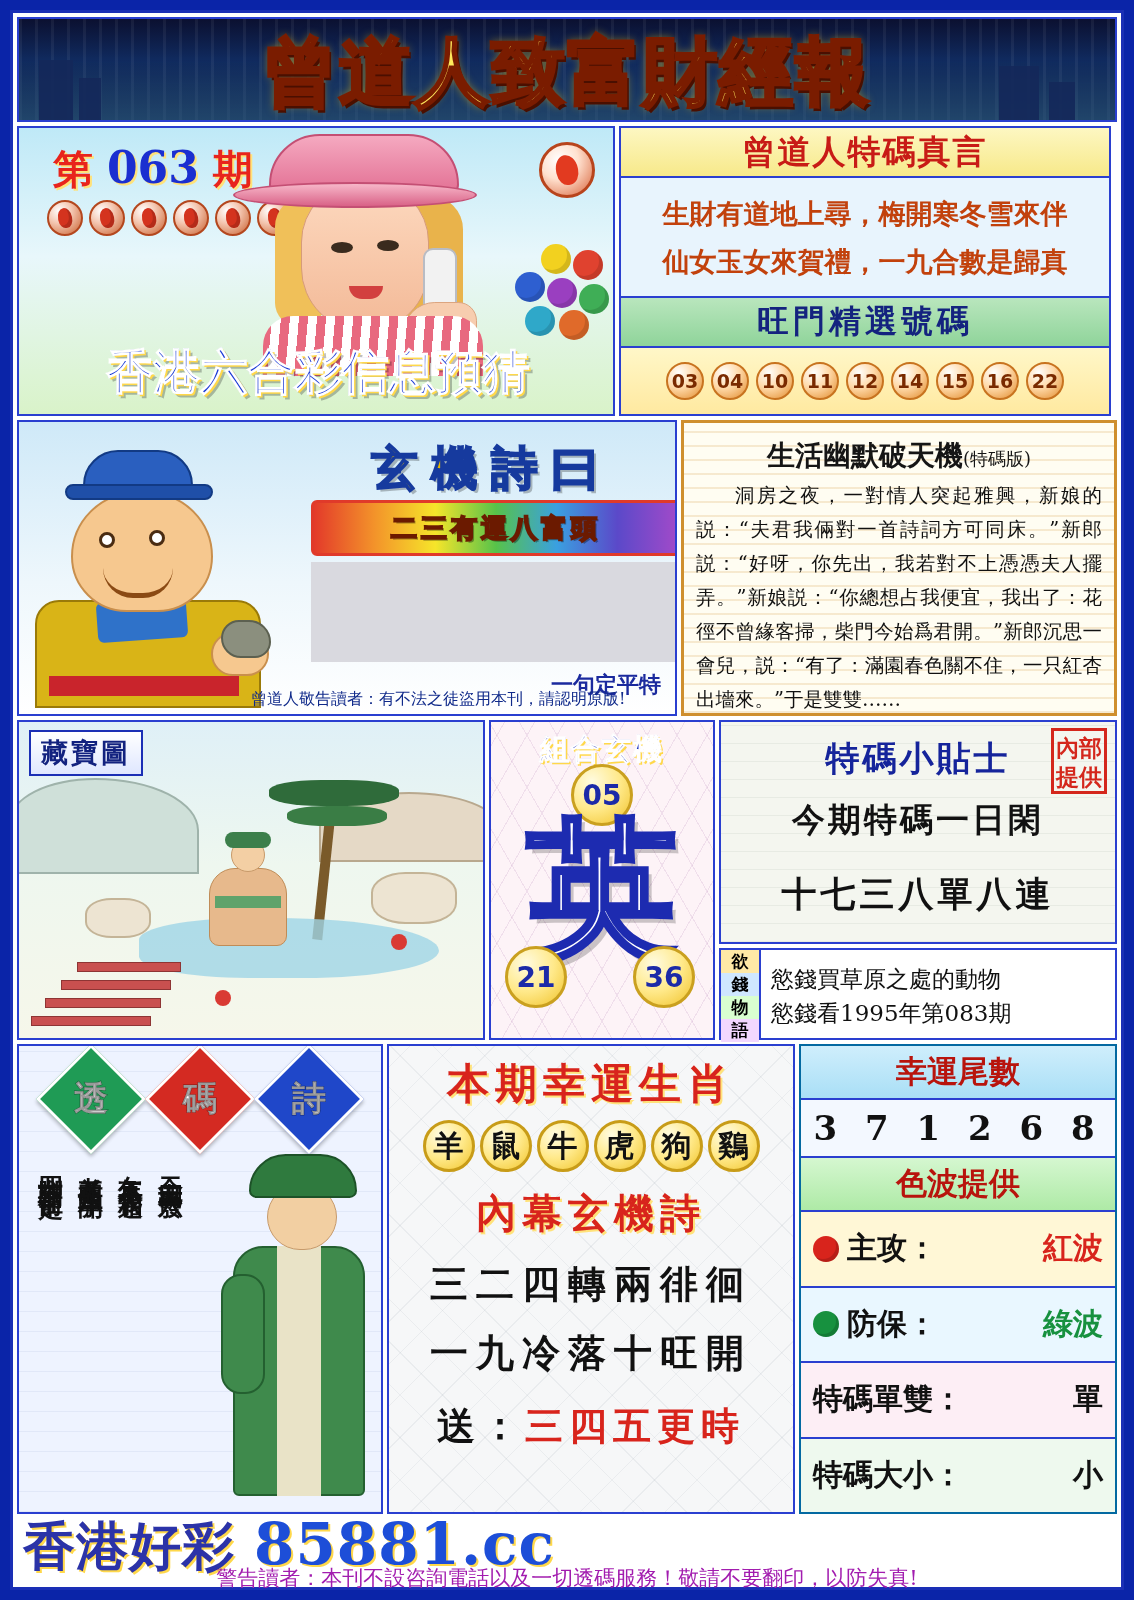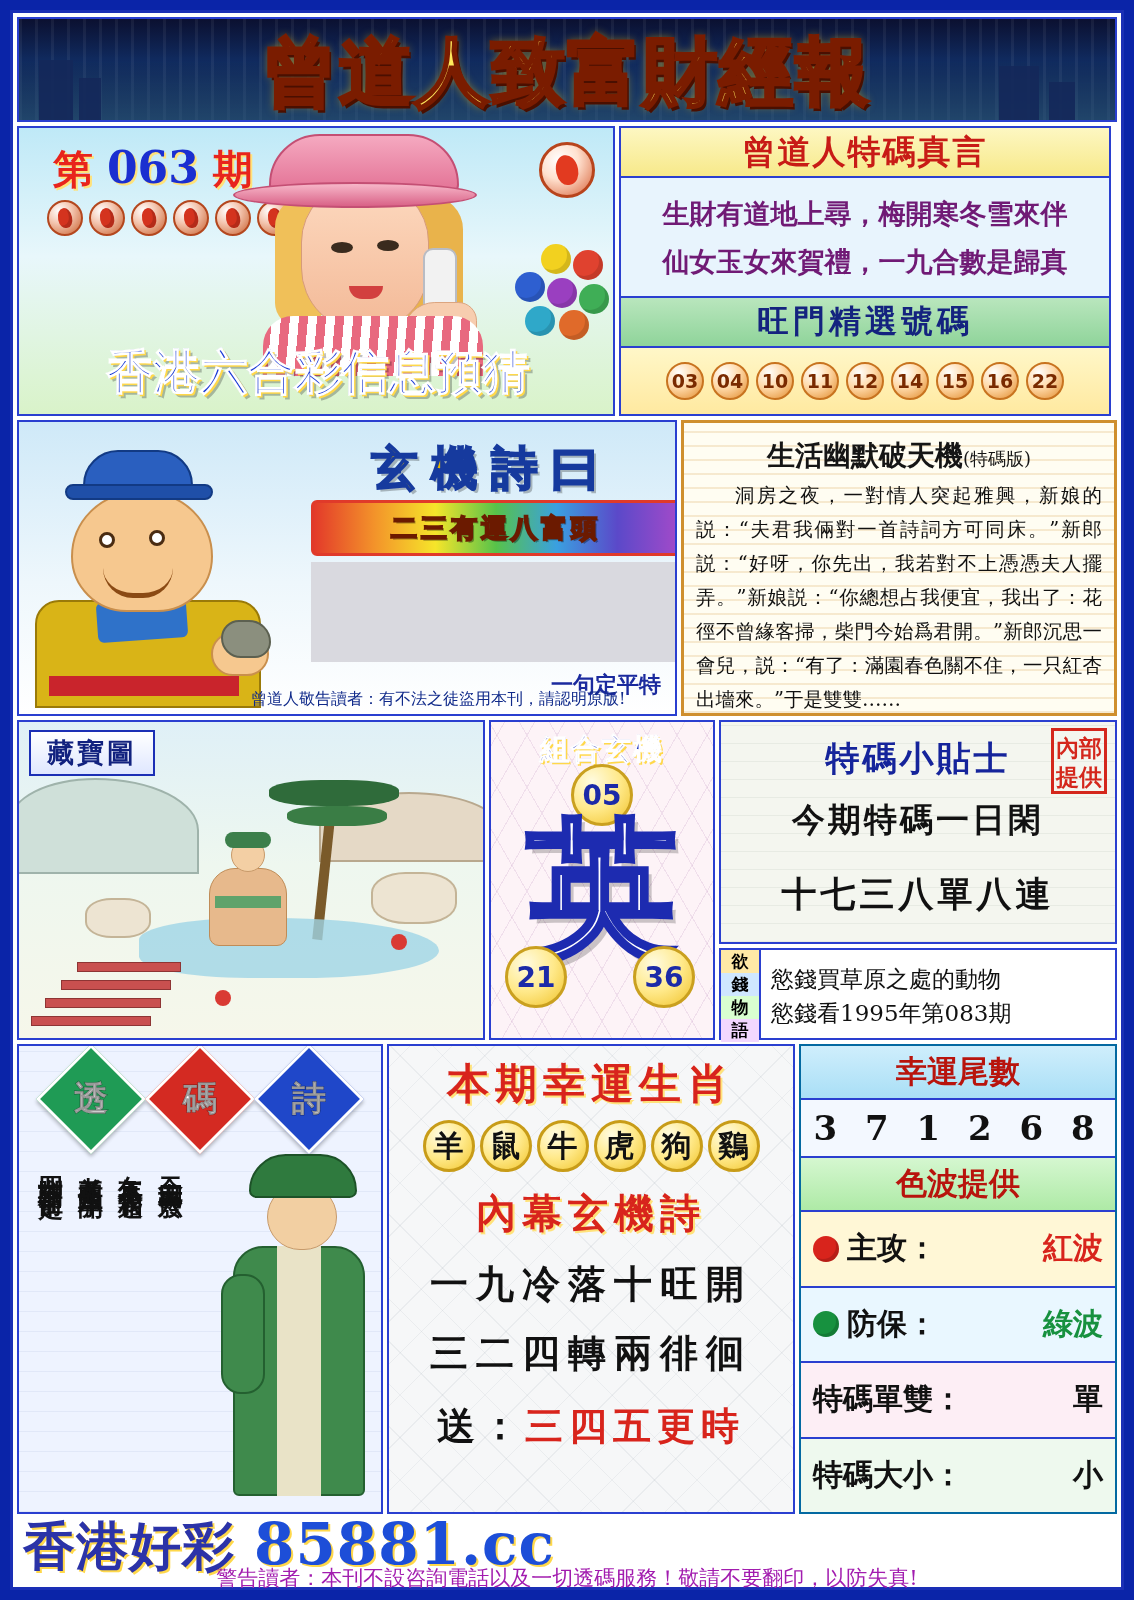--- a/index.html
+++ b/index.html
@@ -74,21 +74,21 @@
     display:flex; align-items:center; justify-content:center;}
   .logo-flame i { width:22px; height:30px; background:#e23a20; border-radius:50% 50% 45% 45%; transform:rotate(-12deg);}
   .colorballs { position:absolute; right:6px; bottom:70px; width:100px; height:100px; }
   .cb { position:absolute; width:30px; height:30px; border-radius:50%; box-shadow:inset -4px -4px 0 rgba(0,0,0,.12);}
 
   .topright { width:492px; margin-left:4px; border:2px solid #2a3fd0; background:#fff; display:flex; flex-direction:column; }
   .tr-title { height:50px; background:linear-gradient(180deg,#fdf7c2,#f7e98a); border-bottom:2px solid #2a3fd0;
     display:flex; align-items:center; justify-content:center;
     font-family:"DejaVu Serif",serif; font-weight:bold; font-size:33px; color:#c81b16; letter-spacing:2px;}
   .tr-poem { flex:1; background:#e8f4fd; padding:12px 10px 8px 10px; }
-  .tr-poem p { font-family:"DejaVu Serif",serif; font-size:27px; line-height:48px; color:#701a75; text-align:center; font-weight:bold; }
+  .tr-poem p { font-family:"DejaVu Serif",serif; font-size:27px; line-height:48px; color:#c2410c; text-align:center; font-weight:bold; }
   .tr-sub { height:52px; background:linear-gradient(180deg,#b9e6bd,#8fd49a); border-top:2px solid #2a3fd0; border-bottom:2px solid #2a3fd0;
     display:flex; align-items:center; justify-content:center;
     font-family:"DejaVu Serif",serif; font-weight:bold; font-size:32px; color:#14237f; letter-spacing:4px;}
   .tr-nums { height:66px; background:linear-gradient(180deg,#fff7c8,#ffe9a0); display:flex; align-items:center; justify-content:center; gap:7px; }
   .nball { width:38px; height:38px; border-radius:50%; background:radial-gradient(circle at 32% 26%,#fff,#ffd9a8 45%,#e08a2a 100%);
     border:2px solid #c8731f; color:#7a2a00; font-weight:bold; font-size:19px;
     display:flex; align-items:center; justify-content:center; font-family:"DejaVu Sans",sans-serif;}
 
   
   .band2 { display:flex; margin:0 4px 4px 4px; height:296px; }
@@ -123,21 +123,21 @@
   }
   .b2r-title { text-align:center; font-family:"DejaVu Serif",serif; font-weight:bold; font-size:28px; color:#151515; margin:6px 0 4px 0;}
   .b2r-title small { font-size:18px; font-weight:normal; }
   .b2r-body { font-family:"DejaVu Serif",serif; font-size:19.5px; line-height:34px; color:#111; text-align:justify; }
   .b2r-body .indent { text-indent:2em; display:block; }
 
   
   .band3 { display:flex; margin:0 4px 4px 4px; height:320px; }
   .treasure { width:468px; border:2px solid #2a3fd0; background:#eaf6ef; position:relative; overflow:hidden;}
   .t-label { position:absolute; left:10px; top:8px; background:linear-gradient(180deg,#fff,#dfe7ff);
-    border:2px solid #1b2fb5; padding:3px 16px; font-family:"DejaVu Serif",serif; font-weight:bold; font-size:27px; color:#12227f;
+    border:2px solid #1b2fb5; padding:3px 10px; font-family:"DejaVu Serif",serif; font-weight:bold; font-size:27px; color:#12227f;
     letter-spacing:3px; z-index:3;}
   .t-scene { position:absolute; inset:0; background:linear-gradient(180deg,#dff0f7 0%, #eef7ef 45%, #f6f7ea 100%); }
   .t-mount { position:absolute; left:-10px; top:56px; width:190px; height:96px; background:#cfe0d9; border:2px solid #9fb3ab; border-radius:50% 60% 0 0;}
   .t-mount2 { position:absolute; left:300px; top:70px; width:180px; height:70px; background:#e5d9c6; border:2px solid #b8a88e; border-radius:50% 50% 0 0;}
   .t-pine-trunk { position:absolute; left:300px; top:88px; width:10px; height:130px; background:#7a5a2a; transform:rotate(6deg);}
   .t-pine1 { position:absolute; left:250px; top:58px; width:130px; height:26px; background:#2f6b3a; border-radius:40%;}
   .t-pine2 { position:absolute; left:268px; top:84px; width:100px; height:20px; background:#3a7d45; border-radius:40%;}
   .t-water { position:absolute; left:120px; top:196px; width:300px; height:60px; background:#9fd4e6; border-radius:40% 60% 50% 40%; opacity:.8;}
   .t-person { position:absolute; left:186px; top:116px; width:86px; height:108px; }
   .t-person .head{position:absolute; left:26px; top:0; width:34px; height:34px; background:#f3cfa4; border-radius:50%; border:1px solid #c89a6a;}
@@ -458,22 +458,22 @@
         <div class="c4-t1">本期幸運生肖</div>
         <div class="zodiacs">
           <div class="zod">羊</div>
           <div class="zod">鼠</div>
           <div class="zod">牛</div>
           <div class="zod">虎</div>
           <div class="zod">狗</div>
           <div class="zod">鷄</div>
         </div>
         <div class="c4-t2">內幕玄機詩</div>
+        <div class="c4-line">三二四轉兩徘徊</div>
         <div class="c4-line">一九冷落十旺開</div>
-        <div class="c4-line">三二四轉兩徘徊</div>
         <div class="c4-send">
           <span>送：</span><b>三四五更時</b>
         </div>
       </div>
 
       <div class="right4">
         <div class="r4-title">幸運尾數</div>
         <div class="r4-tail">3 7 1 2 6 8</div>
         <div class="r4-title2">色波提供</div>
 

